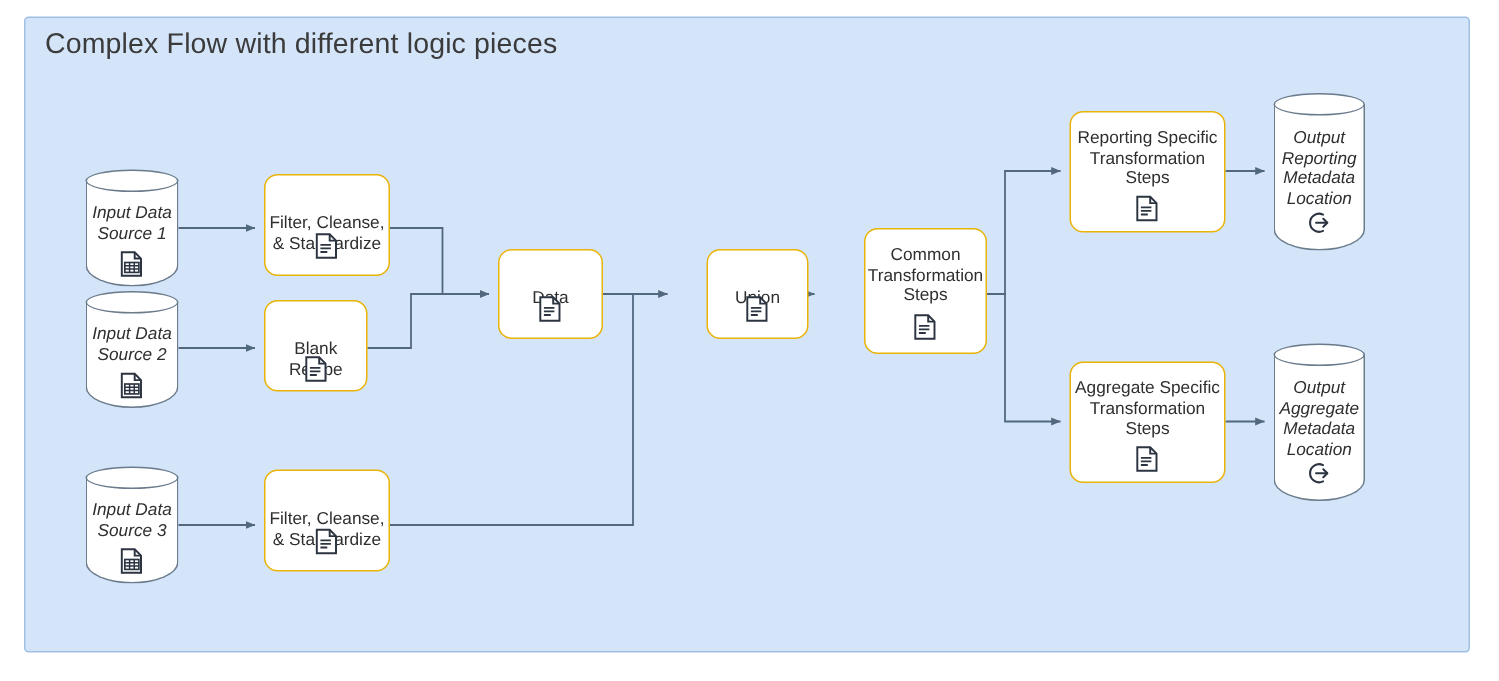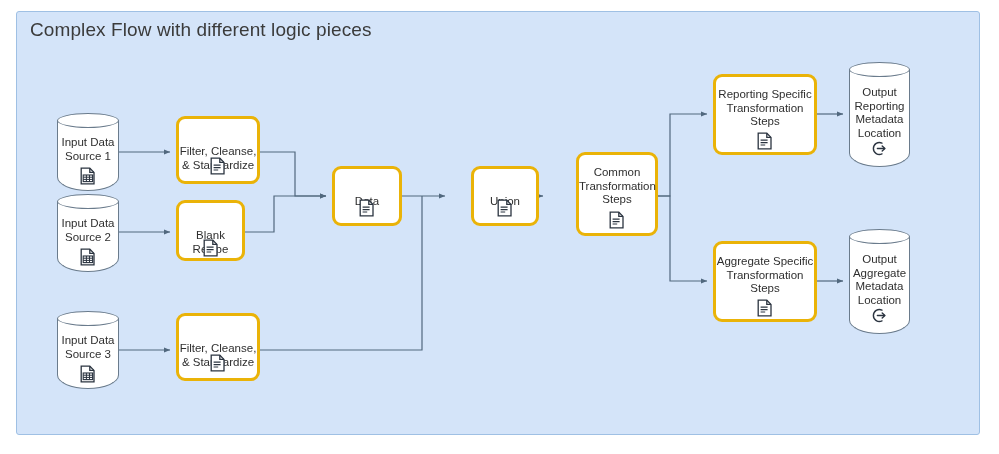--- a/index.html
+++ b/index.html
@@ -43,21 +43,21 @@
     left: 0;
     top: 0;
     width: 999px;
     height: 454px;
     pointer-events: none;
   }
   .node {
     position: absolute;
     box-sizing: border-box;
     background: #ffffff;
-    border: 3px solid #eab308;
+    border: 1px solid #eab308;
   }
   .box {
     border-radius: 9px;
   }
   .node .label {
     position: absolute;
     left: 0;
     right: 0;
     text-align: center;
     font-size: 11.5px;
@@ -101,20 +101,21 @@
     border-radius: 50%;
     box-sizing: border-box;
   }
   .cyl .label {
     position: absolute;
     left: 0; right: 0;
     font-size: 11.5px;
     line-height: 13.5px;
     color: #2f2f2f;
     white-space: pre-line;
+    font-style: italic;
   }
   .icon-doc, .icon-sheet, .icon-export { display: block; }
 </style>
 </head>
 <body>
 
 <div id="canvas">
 
   <div class="panel"></div>
 

